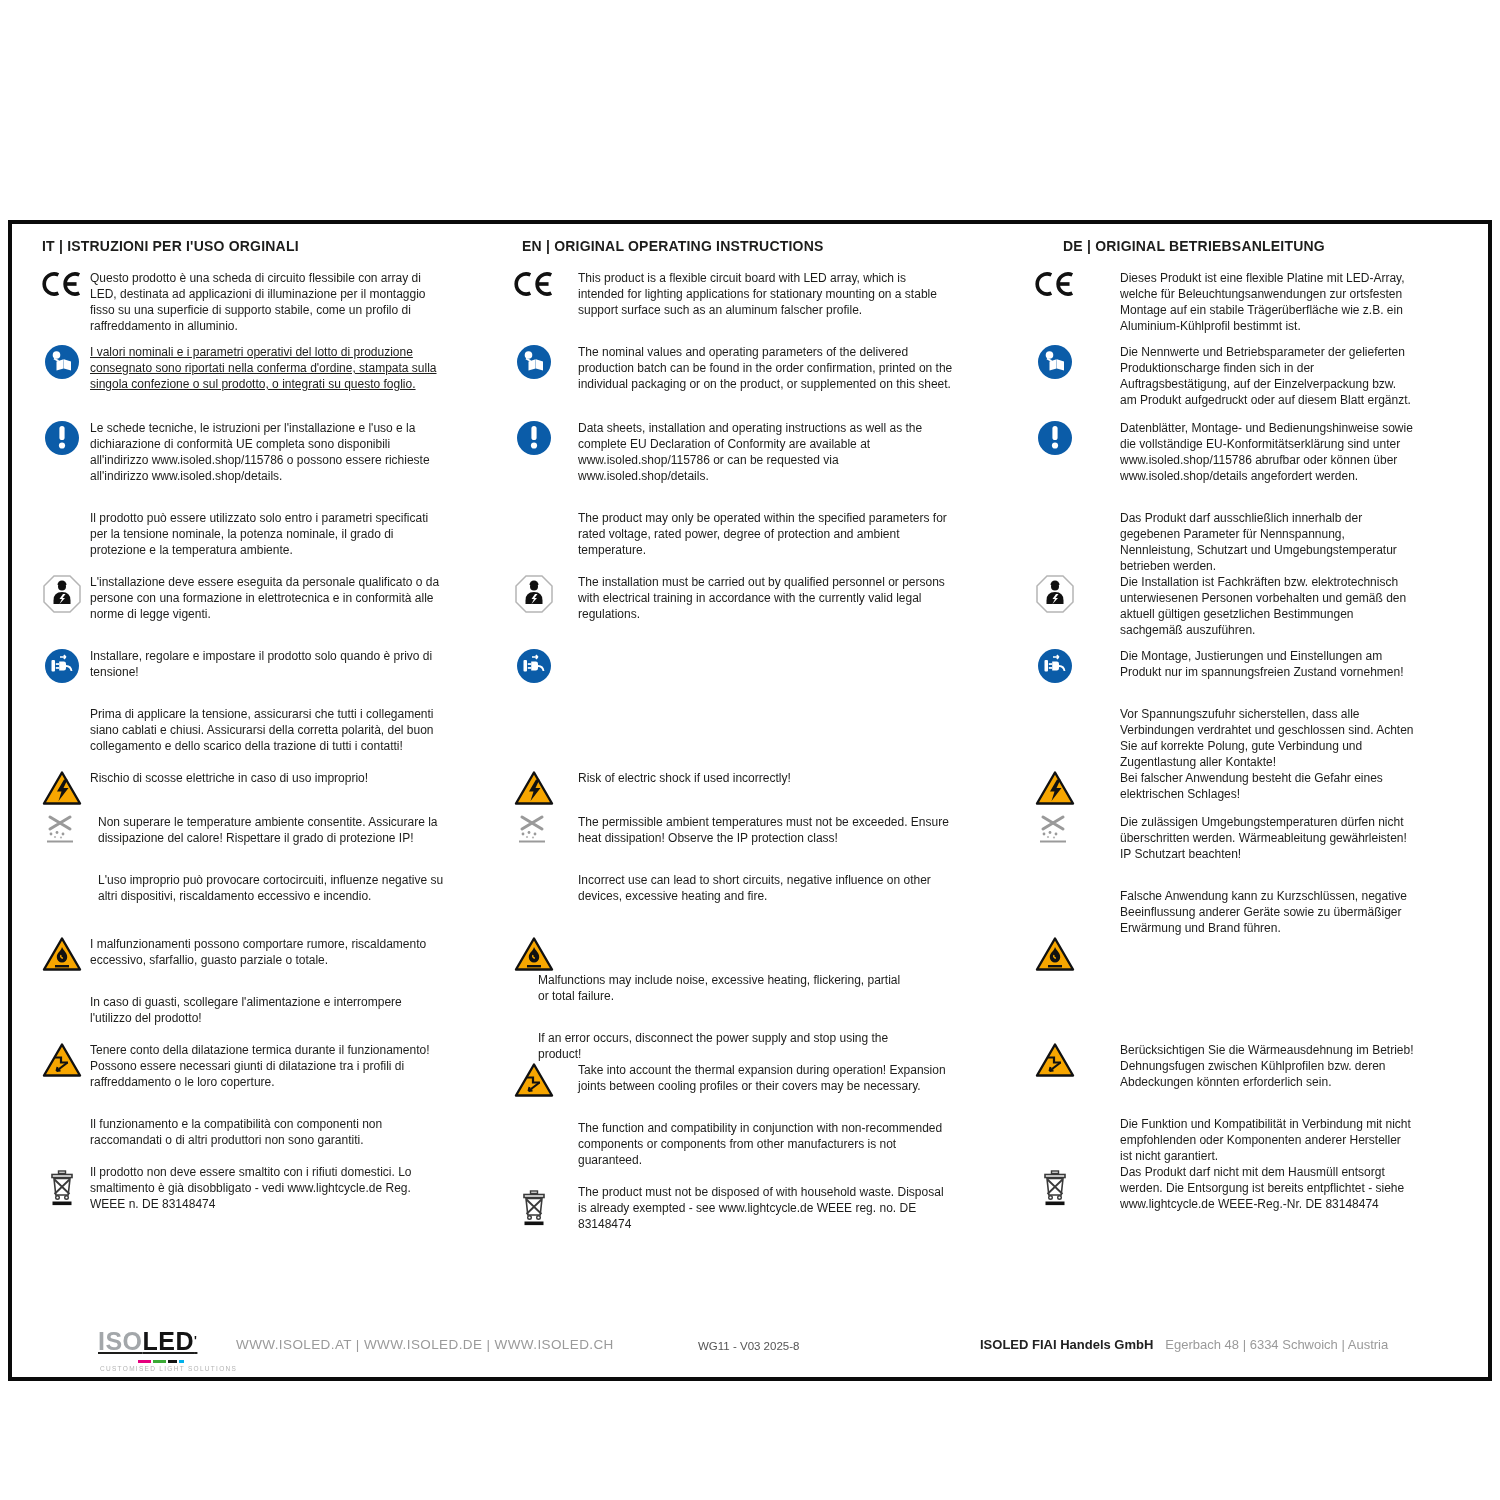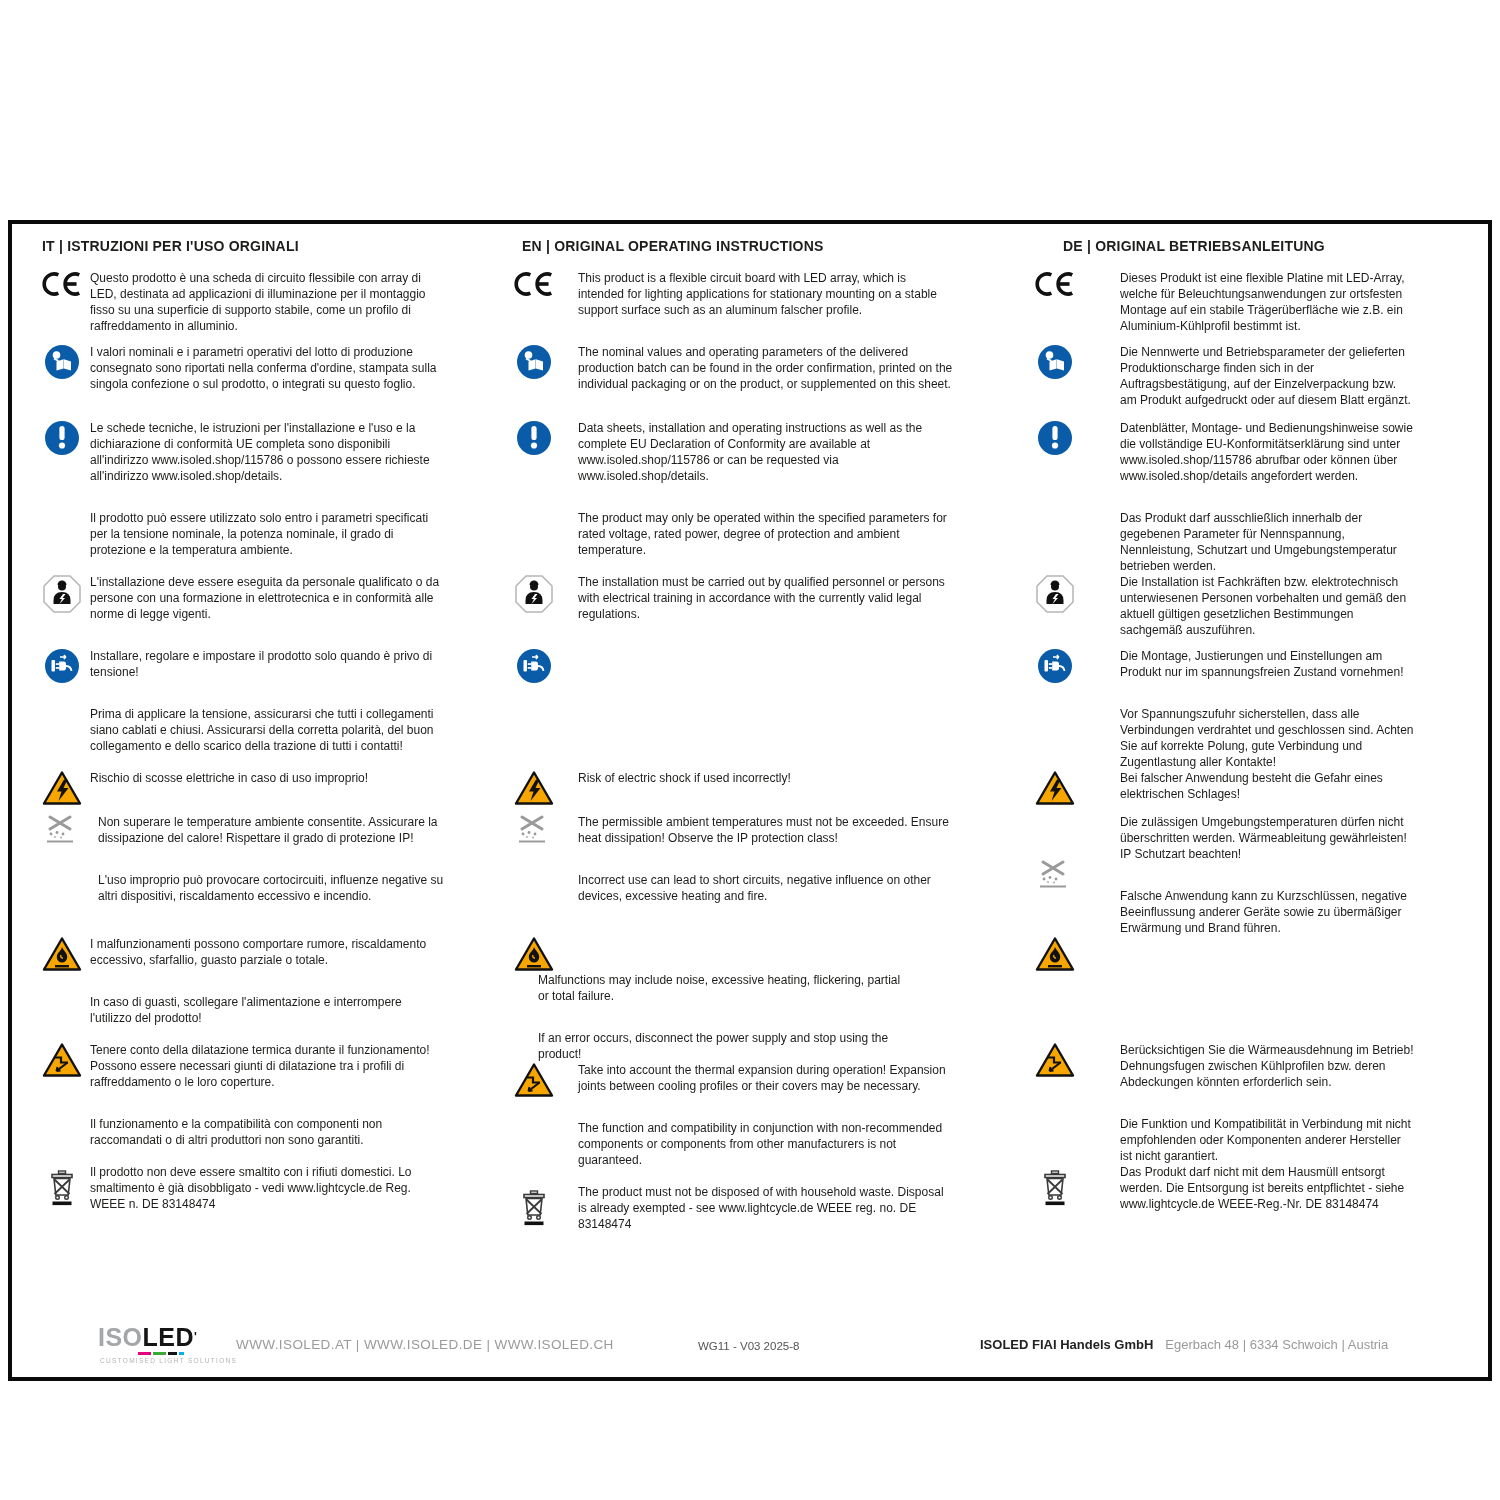--- a/index.html
+++ b/index.html
@@ -16,21 +16,21 @@
   .icon-cell{width:40px;flex:none;display:flex;justify-content:center;padding-top:0;}
   .text-cell{flex:1;min-width:0;}
   .col-it .text-cell{margin-left:8px;}
   .col-en .text-cell{margin-left:24px;}
   .col-de .text-cell{margin-left:45px;}
   .text-cell p{margin:0 0 26px 0;font-size:12px;line-height:16px;white-space:pre-line;}
   .text-cell p:last-child{margin-bottom:0;}
   
   .footer{position:absolute;left:0;right:0;bottom:6px;height:48px;}
   .logo{position:absolute;left:86px;top:0;}
-  .logo-word{font-weight:bold;font-size:25px;line-height:28px;letter-spacing:.5px;}
+  .logo-word{font-weight:bold;font-size:25px;line-height:36px;letter-spacing:.5px;text-decoration:underline;}
   .logo-iso{color:#a3a7aa;}
   .logo-led{color:#141414;}
   .logo-tm{color:#141414;font-size:12px;vertical-align:top;}
   .logo-bars{display:flex;gap:2px;margin:1px 0 2px 40px;}
   .logo-bars span{height:3px;display:inline-block;}
   .bar-magenta{width:13px;background:#e6007e;}
   .bar-green{width:13px;background:#3aaa35;}
   .bar-black{width:9px;background:#141414;}
   .bar-cyan{width:5px;background:#00b1eb;}
   .logo-tagline{font-size:6.5px;color:#b4b4b4;letter-spacing:1.3px;margin-left:2px;}
@@ -57,21 +57,21 @@
     <path d="M27 14 h11" stroke="#111" stroke-width="4"></path>
   </svg>
 </div>
           <div class="text-cell">
             <p>Questo prodotto è una scheda di circuito flessibile con array di
 LED, destinata ad applicazioni di illuminazione per il montaggio
 fisso su una superficie di supporto stabile, come un profilo di
 raffreddamento in alluminio.</p>
           </div>
         </div>
-        <div class="row" style="min-height: 76px;">
+        <div class="row" style="min-height: 76px; text-decoration: underline;">
           <div class="icon-cell">
   <svg width="36" height="36" viewBox="0 0 36 36">
     <circle cx="18" cy="18" r="17" fill="#0b5ca8"></circle>
     <circle cx="12.5" cy="11" r="3.8" fill="#fff"></circle>
     <path d="M12.5 17.5 L19.6 15.3 L19.6 24.4 L12.5 26.6 Z" fill="#fff"></path>
     <path d="M27 17.5 L19.9 15.3 L19.9 24.4 L27 26.6 Z" fill="#fff"></path>
     <path d="M10 14.5 l4.5 2.5" stroke="#fff" stroke-width="2"></path>
   </svg>
 </div>
           <div class="text-cell">
@@ -479,21 +479,21 @@
   <svg width="40" height="36" viewBox="0 0 40 36">
     <path d="M20 2.5 L38 33.5 H2 Z" fill="#f7a600" stroke="#111" stroke-width="2.4" stroke-linejoin="round"></path>
     <path d="M22 9.5 L15 21.5 h4.5 L16.5 31 L26.5 18 h-5 l4 -8.5 z" fill="#111"></path>
   </svg>
 </div>
           <div class="text-cell">
             <p>Bei falscher Anwendung besteht die Gefahr eines
 elektrischen Schlages!</p>
           </div>
         </div>
-        <div class="row" style="min-height: 122px; align-items: center;">
+        <div class="row" style="min-height: 122px;">
           <div class="icon-cell">
   <svg width="40" height="32" viewBox="0 0 40 32">
     <path d="M8 3 L28 15 M28 3 L8 15" stroke="#9a9a9a" stroke-width="3" stroke-linecap="round"></path>
     <circle cx="9" cy="20" r="1.4" fill="#9a9a9a"></circle>
     <circle cx="15" cy="18.5" r="1.4" fill="#9a9a9a"></circle>
     <circle cx="21" cy="20" r="1.4" fill="#9a9a9a"></circle>
     <circle cx="13" cy="23" r="1.1" fill="#b5b5b5"></circle>
     <circle cx="19" cy="23.5" r="1.1" fill="#b5b5b5"></circle>
     <path d="M5 27.5 h26" stroke="#9a9a9a" stroke-width="2"></path>
   </svg>

